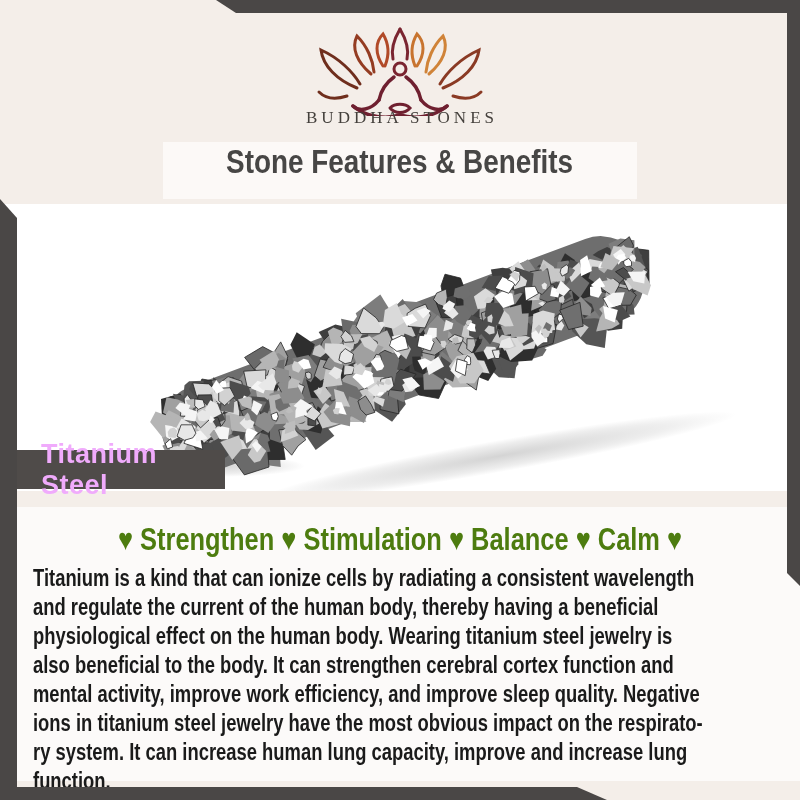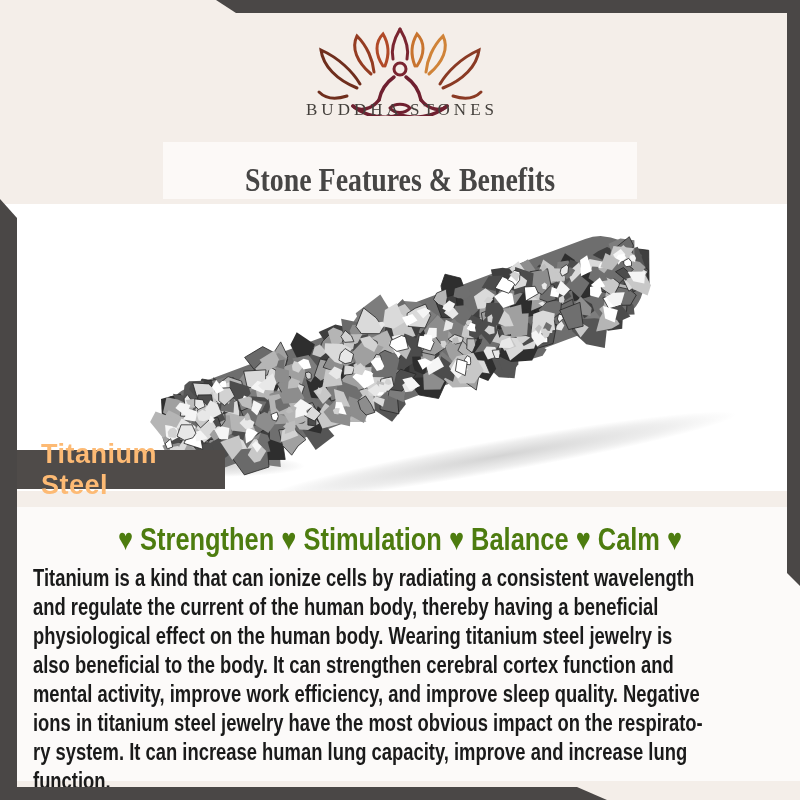--- a/index.html
+++ b/index.html
@@ -1,37 +1,37 @@
 <!DOCTYPE html>
 <html><head>
 <meta charset="utf-8">
 <style>
   html,body{margin:0;padding:0;}
   body{width:800px;height:800px;overflow:hidden;font-family:"Liberation Sans","DejaVu Sans",sans-serif;}
   #stage{position:relative;width:800px;height:800px;background:#f4eee9;overflow:hidden;}
 
   
   #logo{position:absolute;left:295px;top:26px;width:210px;height:90px;}
-  #brand{position:absolute;left:0;top:100px;width:800px;text-align:center;
+  #brand{position:absolute;left:0;top:108px;width:800px;text-align:center;
          font-family:"Liberation Serif","DejaVu Serif",serif;font-size:17px;
          letter-spacing:4px;text-indent:4px;color:#44403c;}
 
   
   #title-band{position:absolute;left:163px;top:142px;width:474px;height:57px;
-              background:#fcf9f7;display:flex;align-items:flex-end;justify-content:center;font-family:Liberation Serif, serif;}
+              background:#fcf9f7;display:flex;align-items:flex-start;justify-content:center;}
   #title-band .title-text{font-size:34px;font-weight:700;color:#474645;letter-spacing:0px;}
   .condense{display:inline-block;transform:scaleX(0.82);transform-origin:center;white-space:nowrap;}
 
   
   #photo-panel{position:absolute;left:0;top:204px;width:800px;height:287px;background:#ffffff;overflow:hidden;z-index:1;}
   #photo-panel svg{display:block;}
 
   
   #product-label{position:absolute;left:17px;top:450px;width:208px;height:39px;
-                 background:#4f4b49;color:#fdba74;display:flex;align-items:center;
+                 background:#4f4b49;color:#f0abfc;display:flex;align-items:center;
                  padding-left:24px;box-sizing:border-box;z-index:2;
                  font-size:27px;font-weight:700;letter-spacing:0.5px;}
 
   
   #benefits-panel{position:absolute;left:17px;top:507px;width:783px;height:274px;background:#fcfaf9;z-index:1;}
   #tagline{position:absolute;left:0;top:521px;width:800px;text-align:center;
            font-size:31px;font-weight:700;color:#4d7c0f;line-height:38px;z-index:2;}
   #paragraph{position:absolute;left:33px;top:564px;z-index:2;}
   .para-line{font-size:23px;font-weight:700;color:#1a1a1a;line-height:29px;
              transform:scaleX(0.8);transform-origin:left center;white-space:nowrap;}

